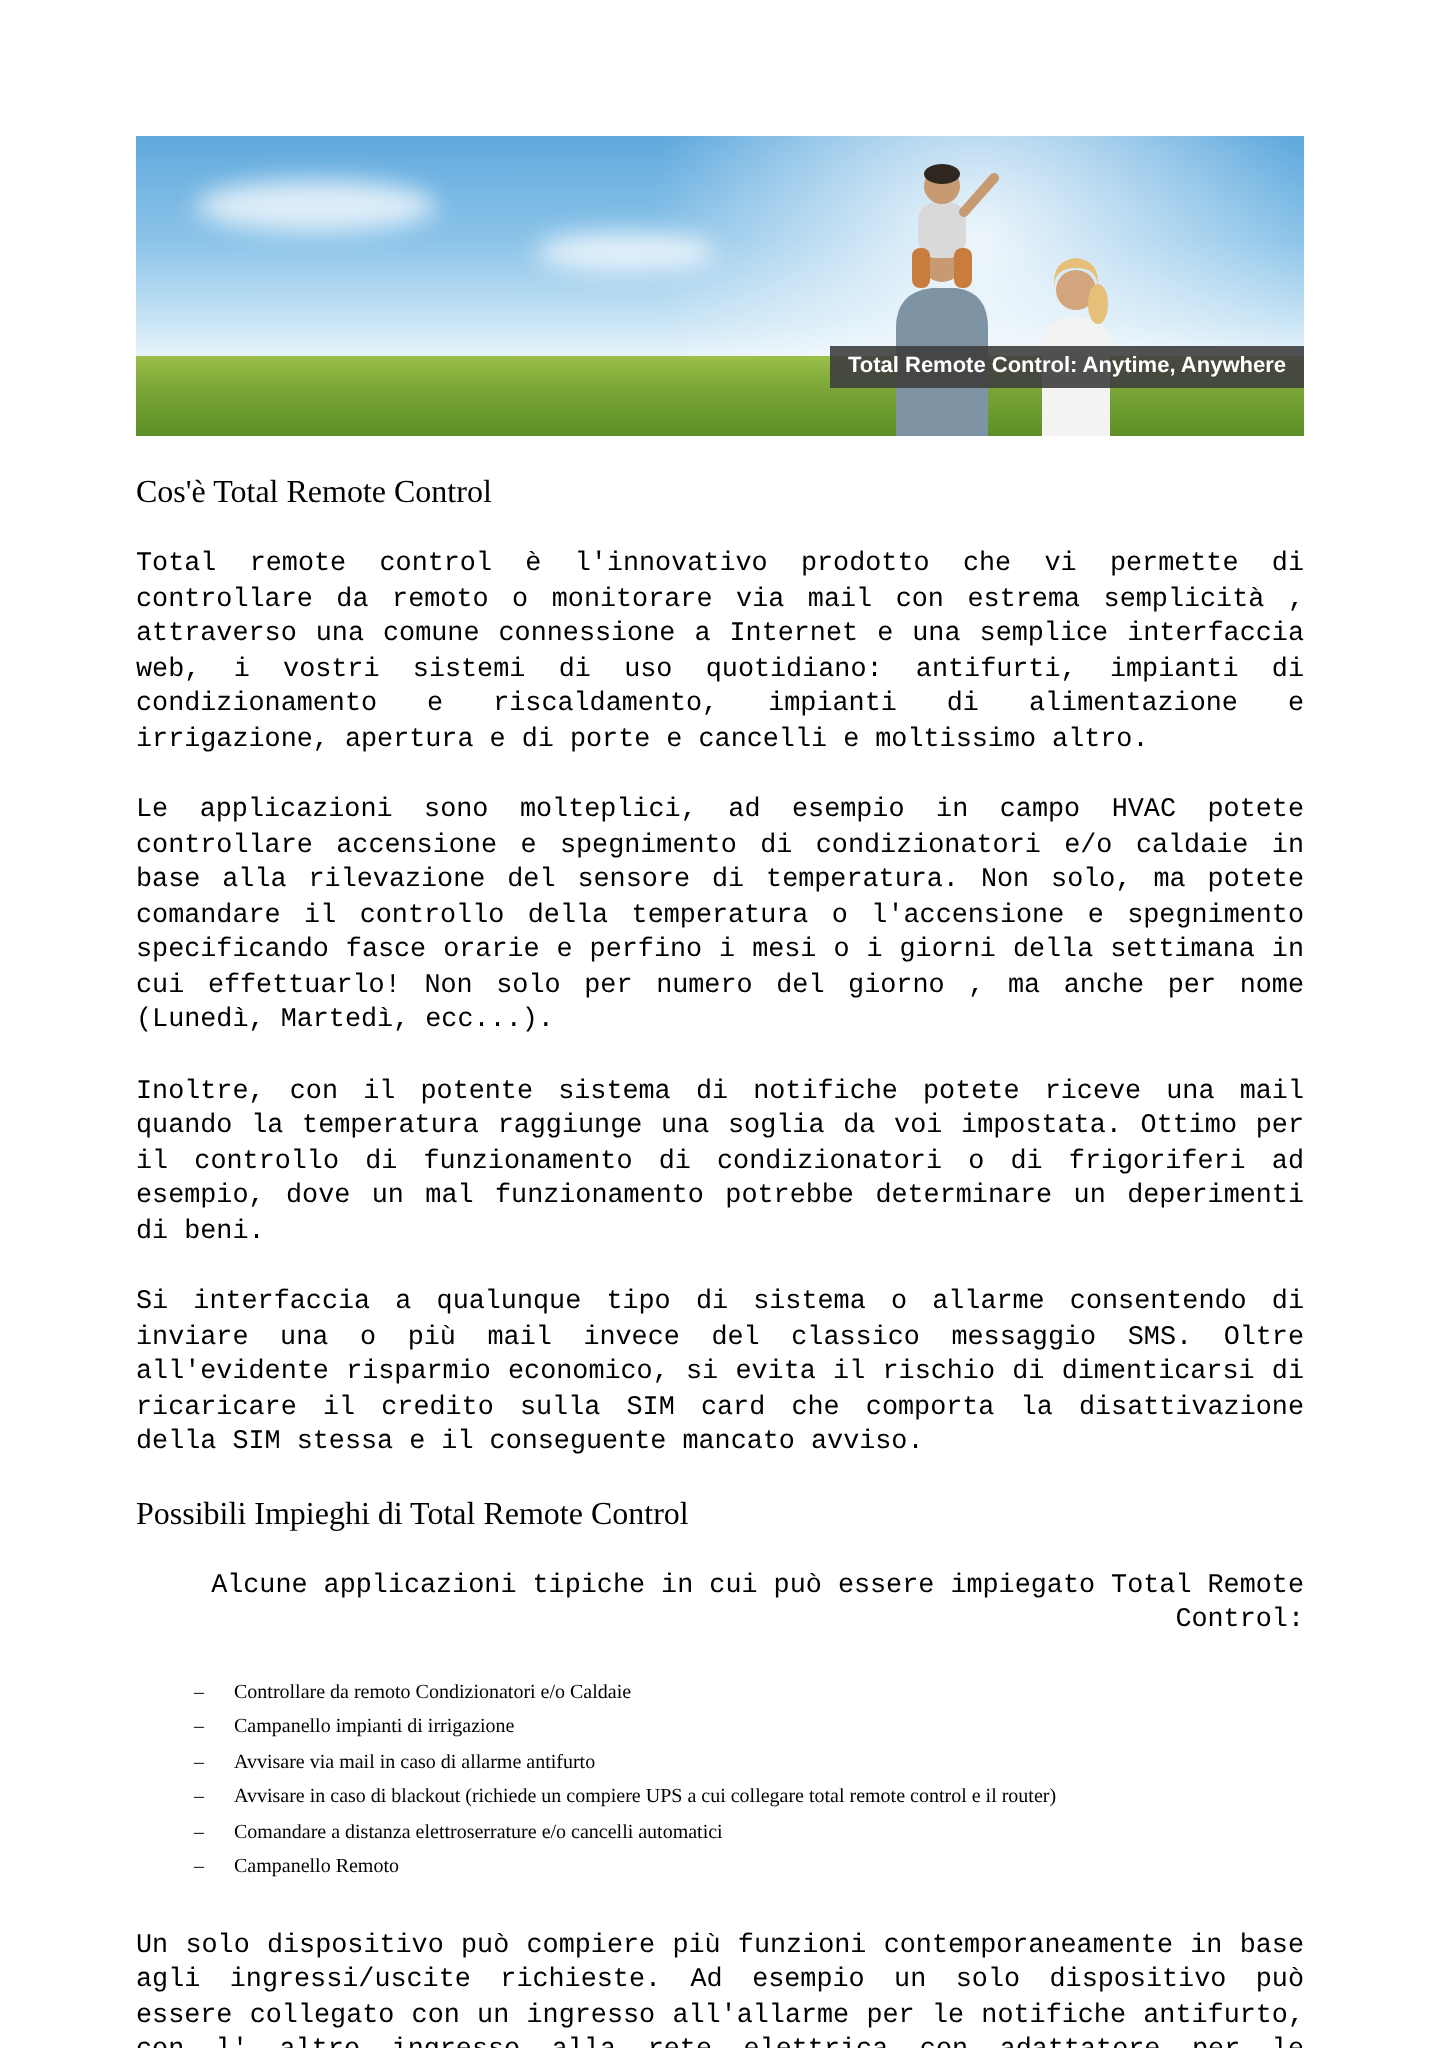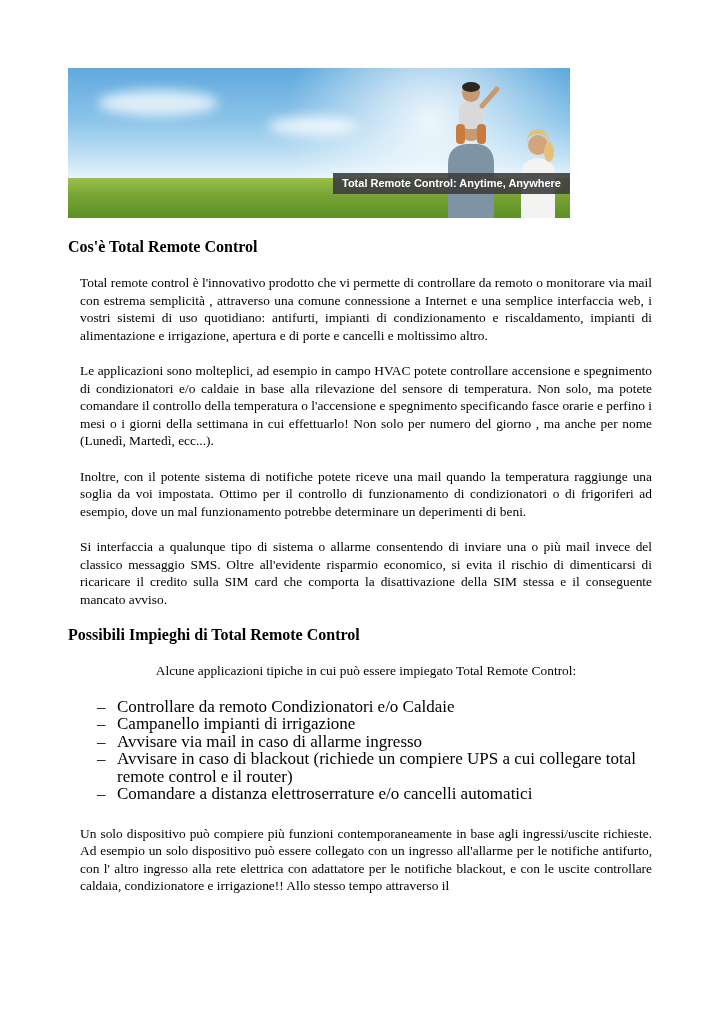--- a/index.html
+++ b/index.html
@@ -9,21 +9,21 @@
   .page {
     width: 724px;
     min-height: 1024px;
     padding: 68px 72px 0 68px;
     background: #ffffff;
   }
 
   
   .hero {
     position: relative;
-    width: 502px;
+    width: 584px;
     height: 150px;
     margin: 0 0 20px 0;
     overflow: hidden;
     background: linear-gradient(180deg, #5fa9dd 0%, #8cc4e9 35%, #c8e4f5 62%, #eaf5fb 74%, #eaf5fb 75%);
   }
   .hero .sunglow {
     position: absolute; inset: 0;
     background: radial-gradient(circle at 72% 35%, rgba(255,255,255,0.85) 0%, rgba(255,255,255,0.0) 38%);
   }
   .hero .cloud {
@@ -48,43 +48,44 @@
     font-family: "Liberation Sans", sans-serif;
     font-size: 11px;
     font-weight: bold;
     padding: 4px 9px 5px 9px;
     white-space: nowrap;
   }
 
   
   .doc-heading {
     font-size: 16px;
-    font-weight: bold;
+    font-weight: normal;
     margin: 20px 0 18px 0;
     text-align: left;
   }
   .doc-heading.second { margin-top: 12px; }
 
   p.body-par {
     font-size: 13.4px;
     line-height: 17.5px;
     text-align: justify;
-    margin: 0 0 18px 12px;
+    margin: 0 0 18px 0;
+    font-family: Liberation Mono, monospace;
   }
-  p.intro-par { text-align: center; }
+  p.intro-par { text-align: right; }
 
   ul.bullets {
     list-style: none;
     margin: 0 0 22px 0;
     padding: 0 0 0 29px;
   }
   ul.bullets li {
     position: relative;
     padding-left: 20px;
-    font-size: 17px;
+    font-size: 10px;
     line-height: 17.5px;
     text-align: left;
   }
   ul.bullets li::before {
     content: "\2013";
     position: absolute;
     left: 0;
     top: 0;
   }
 </style>
@@ -128,20 +129,21 @@
   <p class="body-par">Inoltre, con il potente sistema di notifiche potete riceve una mail quando la temperatura raggiunge una soglia da voi impostata. Ottimo per il controllo di funzionamento di condizionatori o di frigoriferi ad esempio, dove un mal funzionamento potrebbe determinare un deperimenti di beni.</p>
   <p class="body-par">Si interfaccia a qualunque tipo di sistema o allarme consentendo di inviare una o più mail invece del classico messaggio SMS. Oltre all'evidente risparmio economico, si evita il rischio di dimenticarsi di ricaricare il credito sulla SIM card che comporta la disattivazione della SIM stessa e il conseguente mancato avviso.</p>
 
   <h1 class="doc-heading second">Possibili Impieghi di Total Remote Control</h1>
 
   <p class="body-par intro-par">Alcune applicazioni tipiche in cui può essere impiegato Total Remote Control:</p>
 
   <ul class="bullets">
     <li>Controllare da remoto Condizionatori e/o Caldaie</li>
     <li>Campanello impianti di irrigazione</li>
-    <li>Avvisare via mail in caso di allarme ingresso</li>
+    <li>Avvisare via mail in caso di allarme antifurto</li>
     <li>Avvisare in caso di blackout (richiede un compiere UPS a cui collegare total remote control e il router)</li>
     <li>Comandare a distanza elettroserrature e/o cancelli automatici</li>
+    <li>Campanello Remoto</li>
   </ul>
 
   <p class="body-par">Un solo dispositivo può compiere più funzioni contemporaneamente in base agli ingressi/uscite richieste. Ad esempio un solo dispositivo può essere collegato con un ingresso all'allarme per le notifiche antifurto, con l' altro ingresso alla rete elettrica con adattatore per le notifiche blackout, e con le uscite controllare caldaia, condizionatore e irrigazione!! Allo stesso tempo attraverso il</p>
 
 </div>
 
 </body></html>

